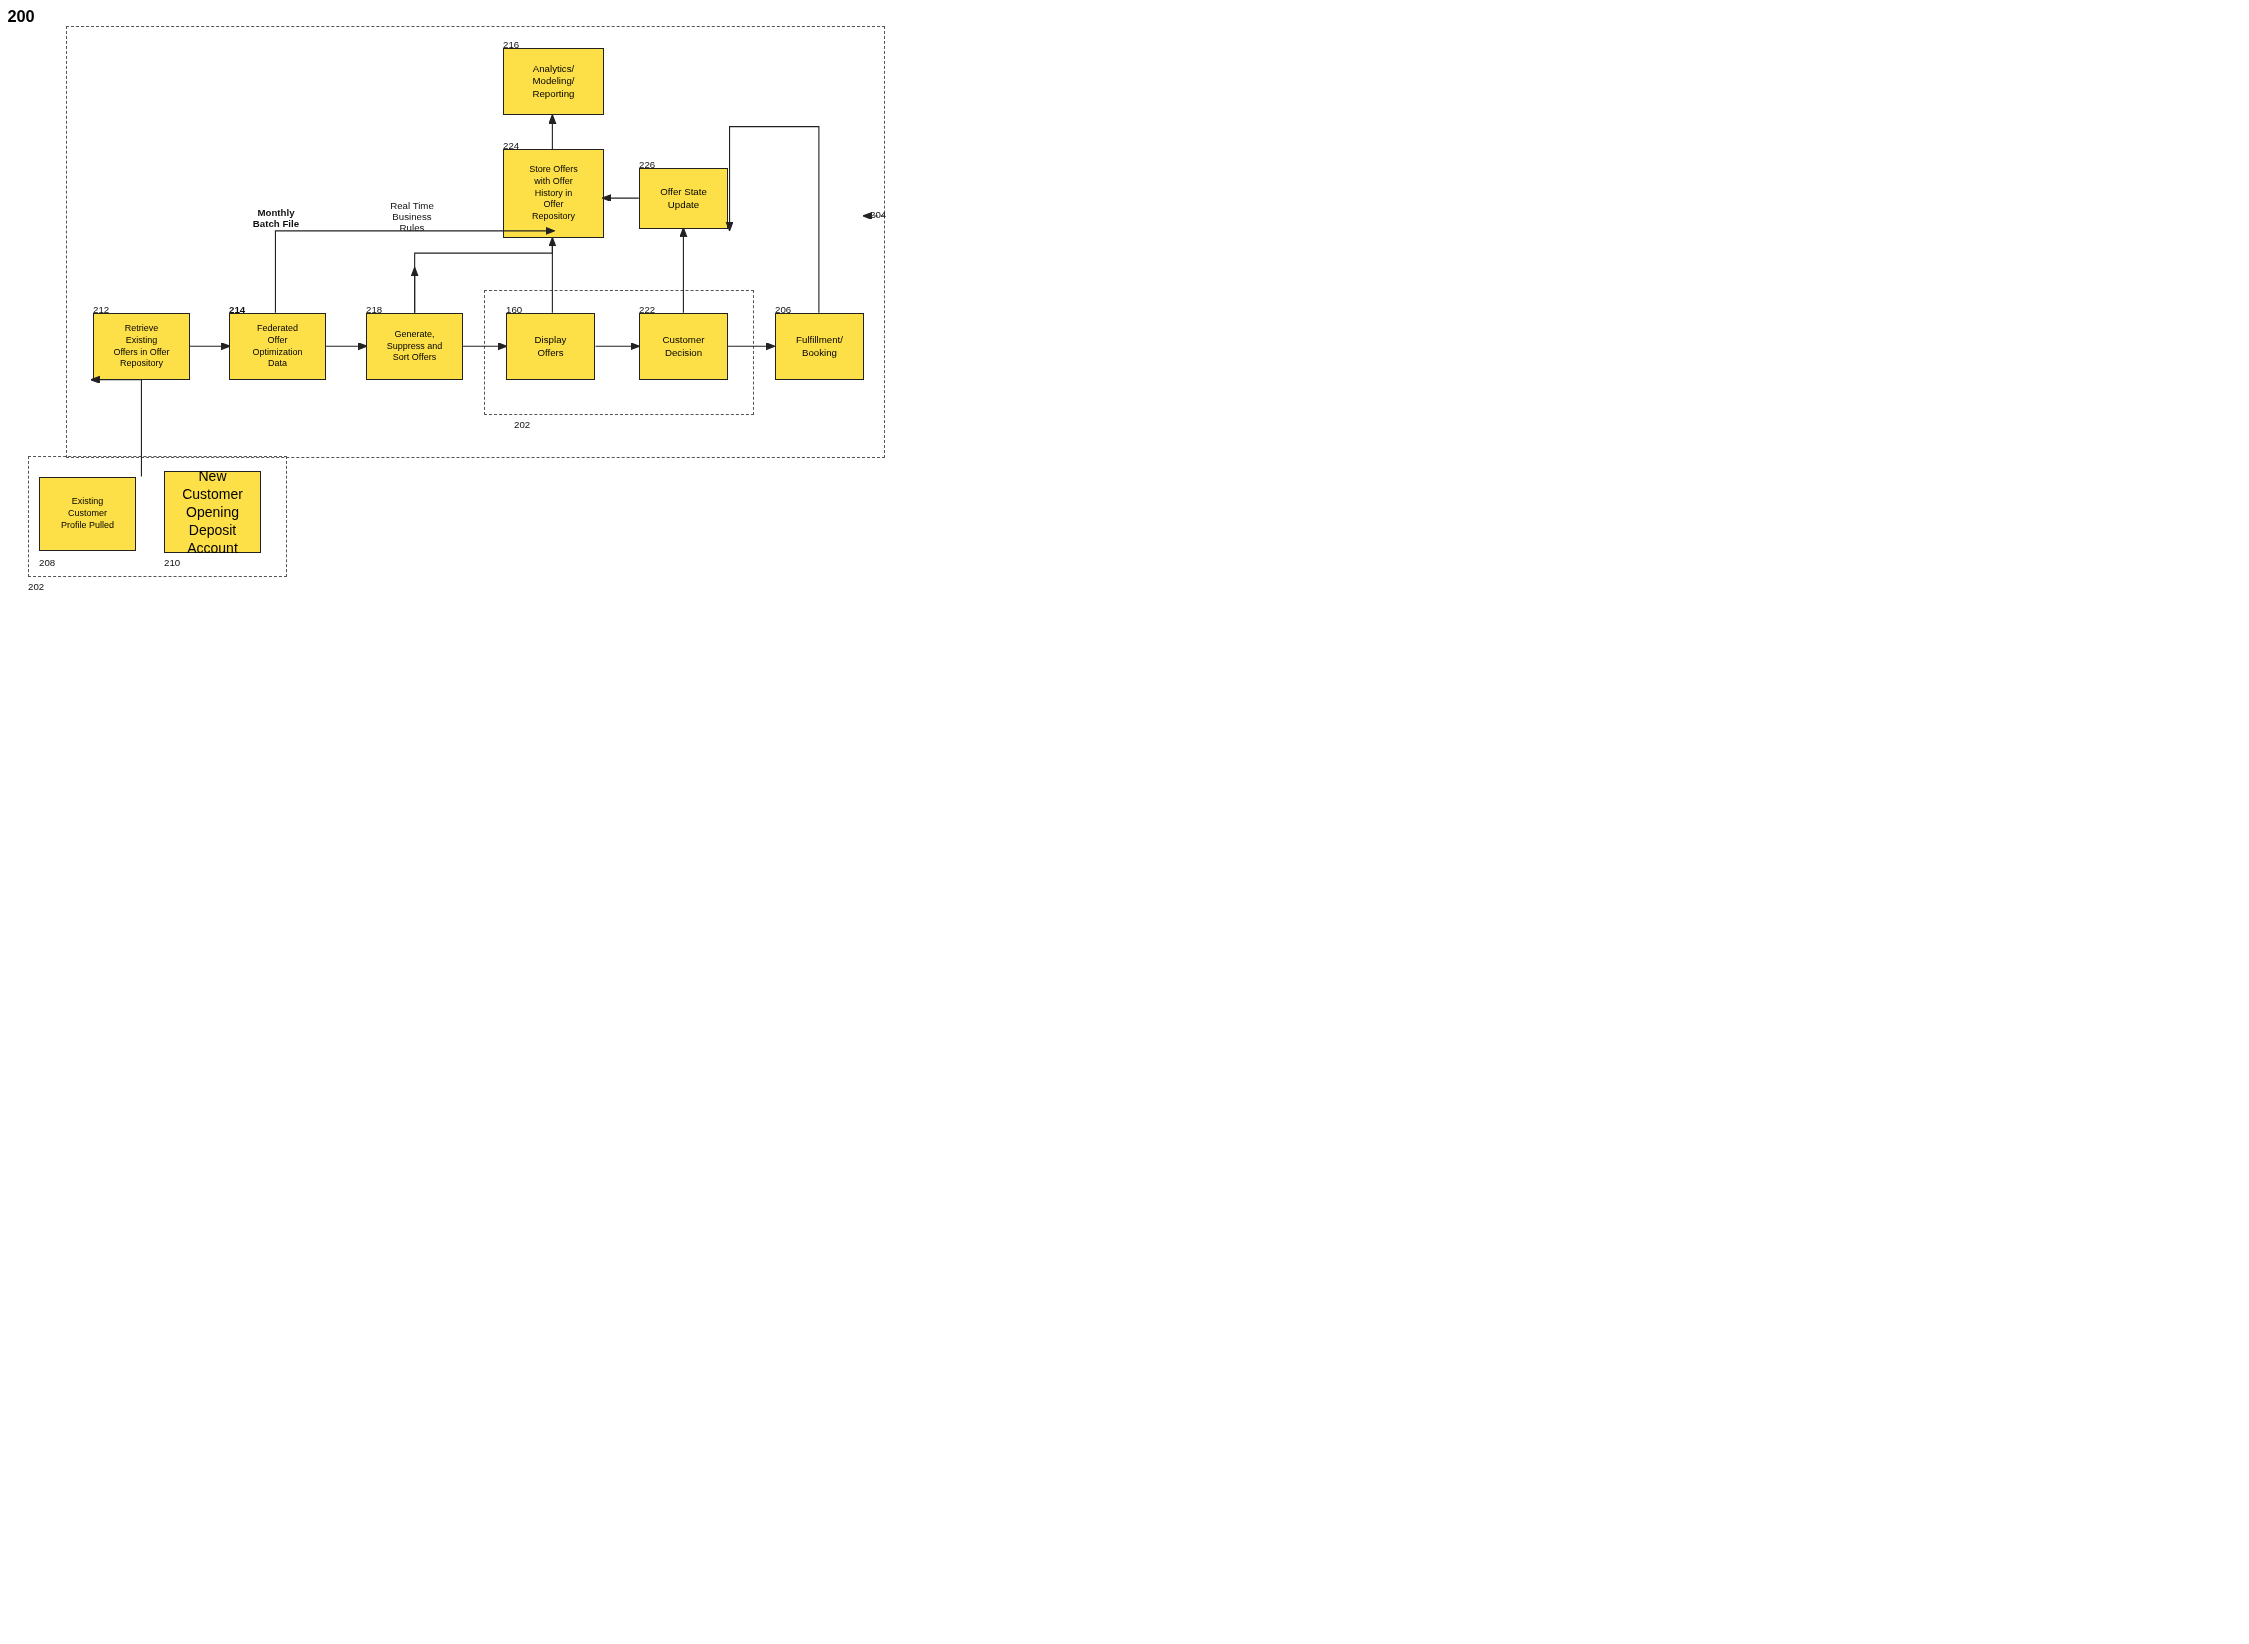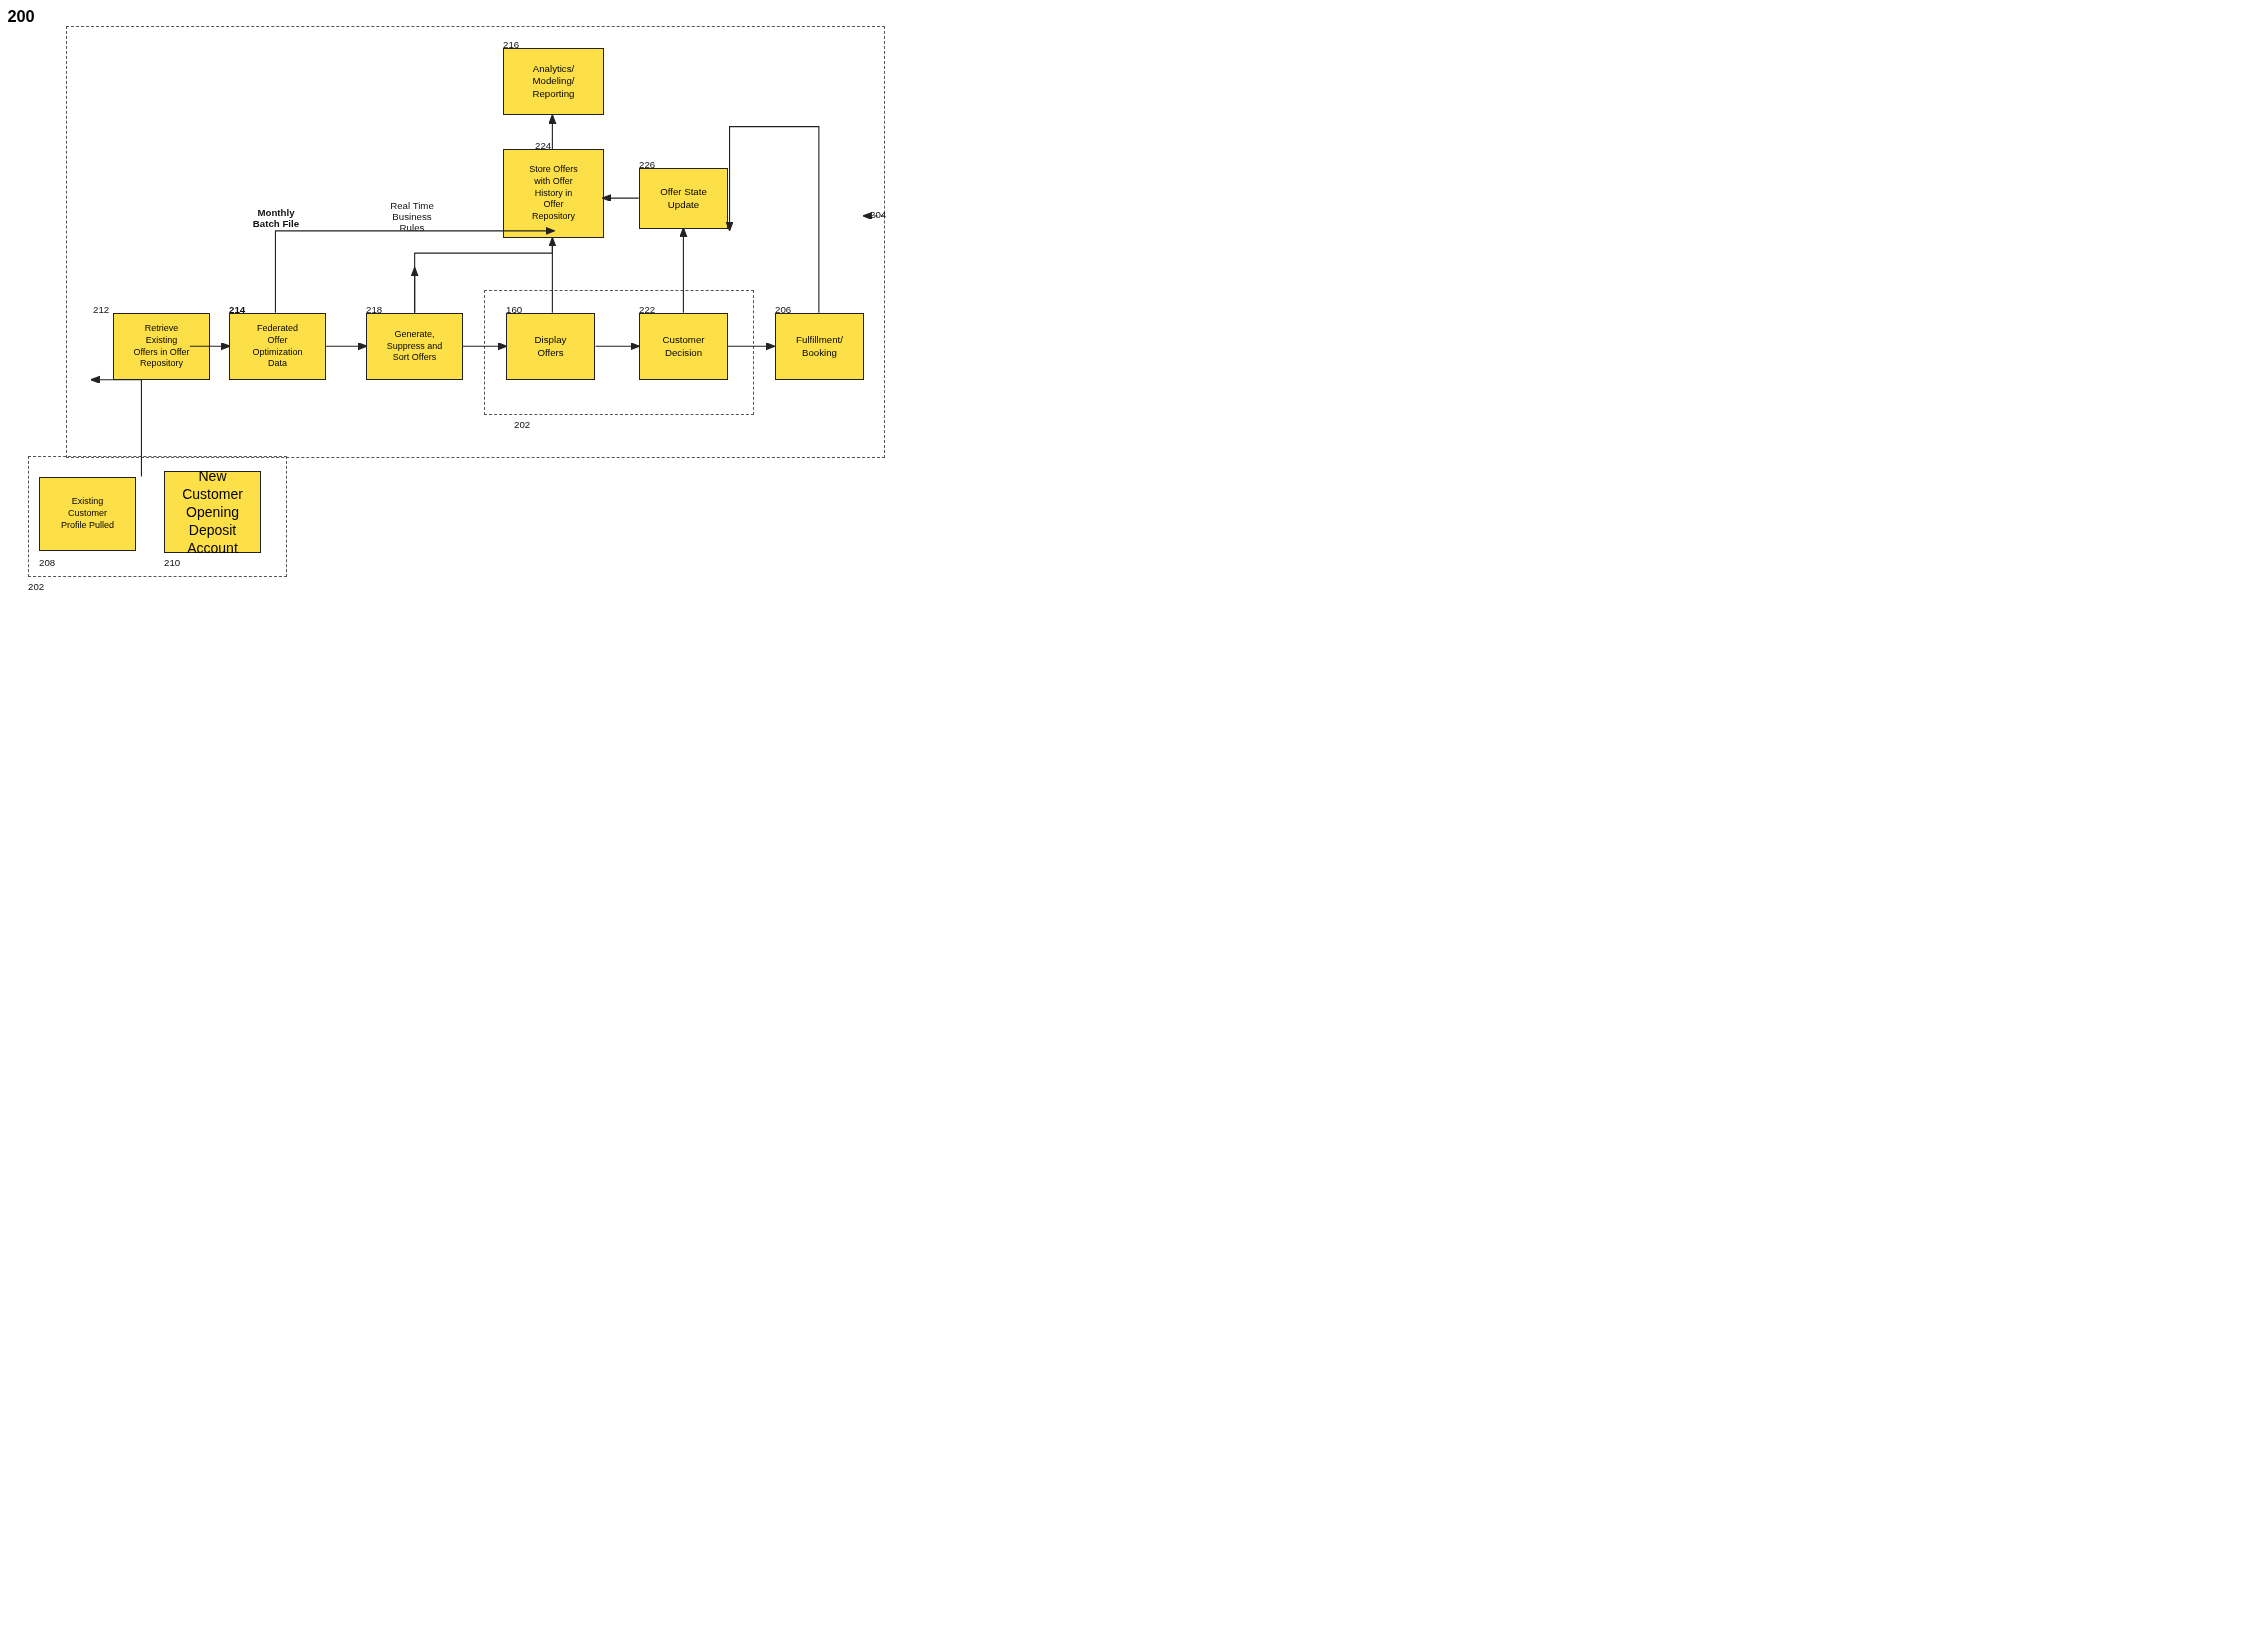--- a/index.html
+++ b/index.html
@@ -72,21 +72,21 @@
 
   <div class="dashed-box" style="left:66px; top:26px; width:819px; height:432px;"></div>
   <div class="ref-label" style="left:870px; top:209px;">204</div>
 
   <div class="dashed-box" style="left:484px; top:290px; width:270px; height:125px;"></div>
   <div class="ref-label" style="left:514px; top:419px;">202</div>
 
   <div class="dashed-box" style="left:28px; top:456px; width:259px; height:121px;"></div>
   <div class="ref-label" style="left:28px; top:581px;">202</div>
 
-  <div class="box" style="left:93px; top:313px; width:97px; height:67px; font-size:9px;margin-left:20px;">
+  <div class="box" style="left:93px; top:313px; width:97px; height:67px; font-size:9px;">
     Retrieve<br>Existing<br>Offers in Offer<br>Repository
   </div>
   <div class="ref-label" style="left:93px; top:304px;">212</div>
 
   <div class="box" style="left:229px; top:313px; width:97px; height:67px; font-size:9px;">
     Federated<br>Offer<br>Optimization<br>Data
   </div>
   <div class="ref-label" style="left:229px; top:304px;font-weight:bold;">214</div>
 
   <div class="box" style="left:366px; top:313px; width:97px; height:67px; font-size:9px;">
@@ -105,21 +105,21 @@
   <div class="ref-label" style="left:639px; top:304px;">222</div>
 
   <div class="box" style="left:775px; top:313px; width:89px; height:67px; font-size:9.7px;">
     Fulfillment/<br>Booking
   </div>
   <div class="ref-label" style="left:775px; top:304px;">206</div>
 
   <div class="box" style="left:503px; top:149px; width:101px; height:89px; font-size:9px;">
     Store Offers<br>with Offer<br>History in<br>Offer<br>Repository
   </div>
-  <div class="ref-label" style="left:503px; top:140px;margin-left:32px;">224</div>
+  <div class="ref-label" style="left:503px; top:140px;">224</div>
 
   <div class="box" style="left:639px; top:168px; width:89px; height:61px; font-size:9.7px;">
     Offer State<br>Update
   </div>
   <div class="ref-label" style="left:639px; top:159px;">226</div>
 
   <div class="box" style="left:503px; top:48px; width:101px; height:67px; font-size:9.7px;">
     Analytics/<br>Modeling/<br>Reporting
   </div>
   <div class="ref-label" style="left:503px; top:39px;">216</div>

